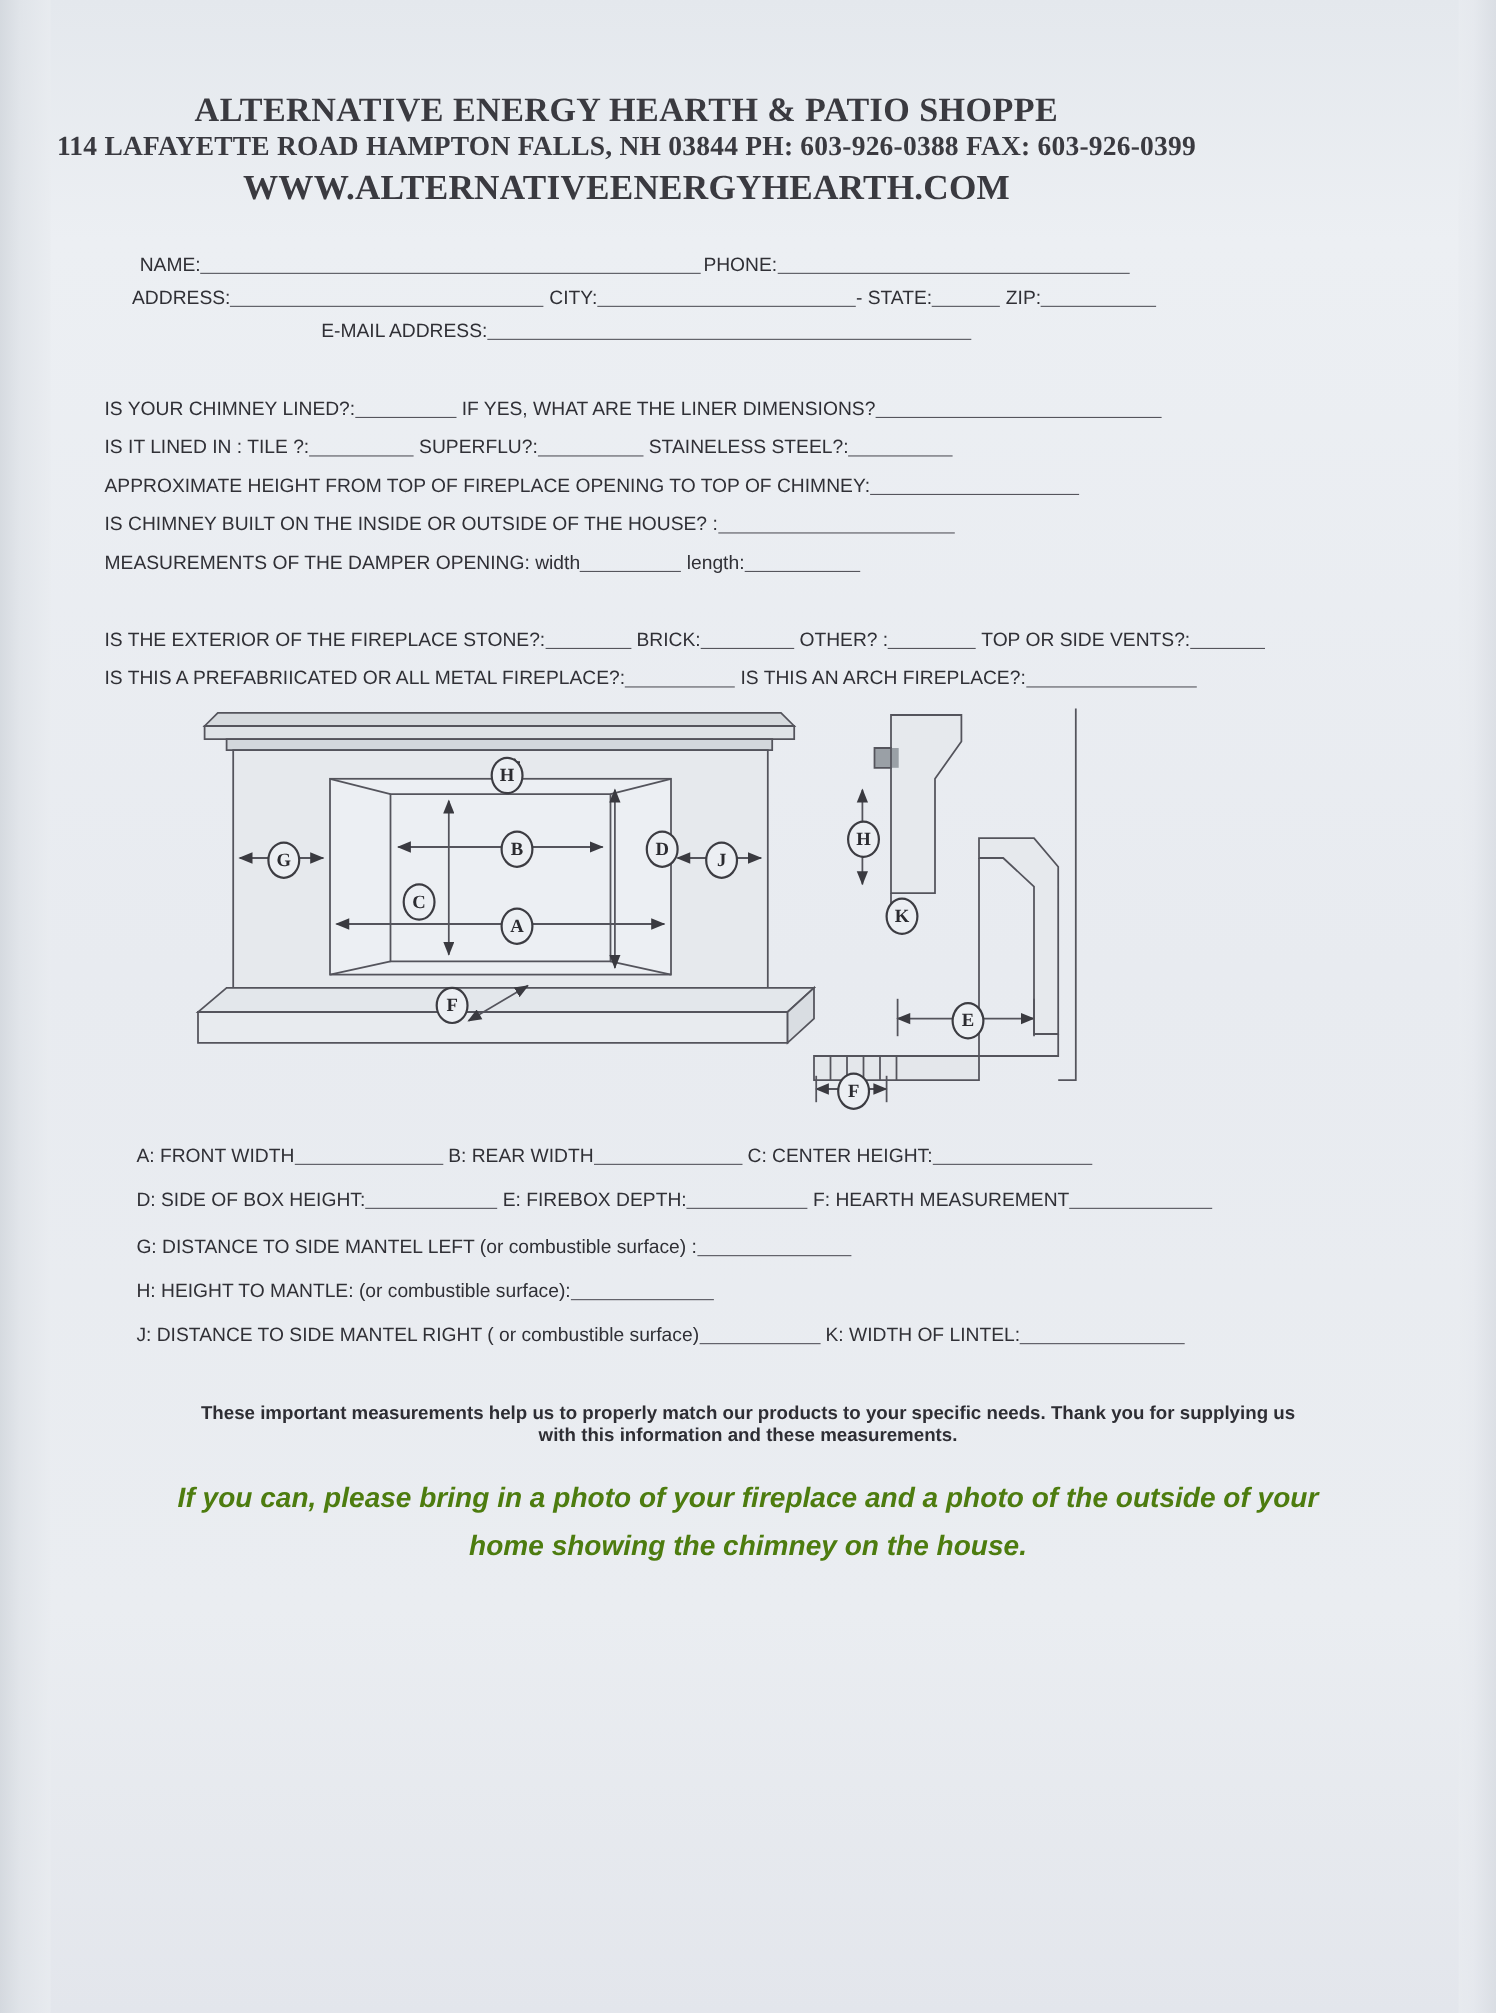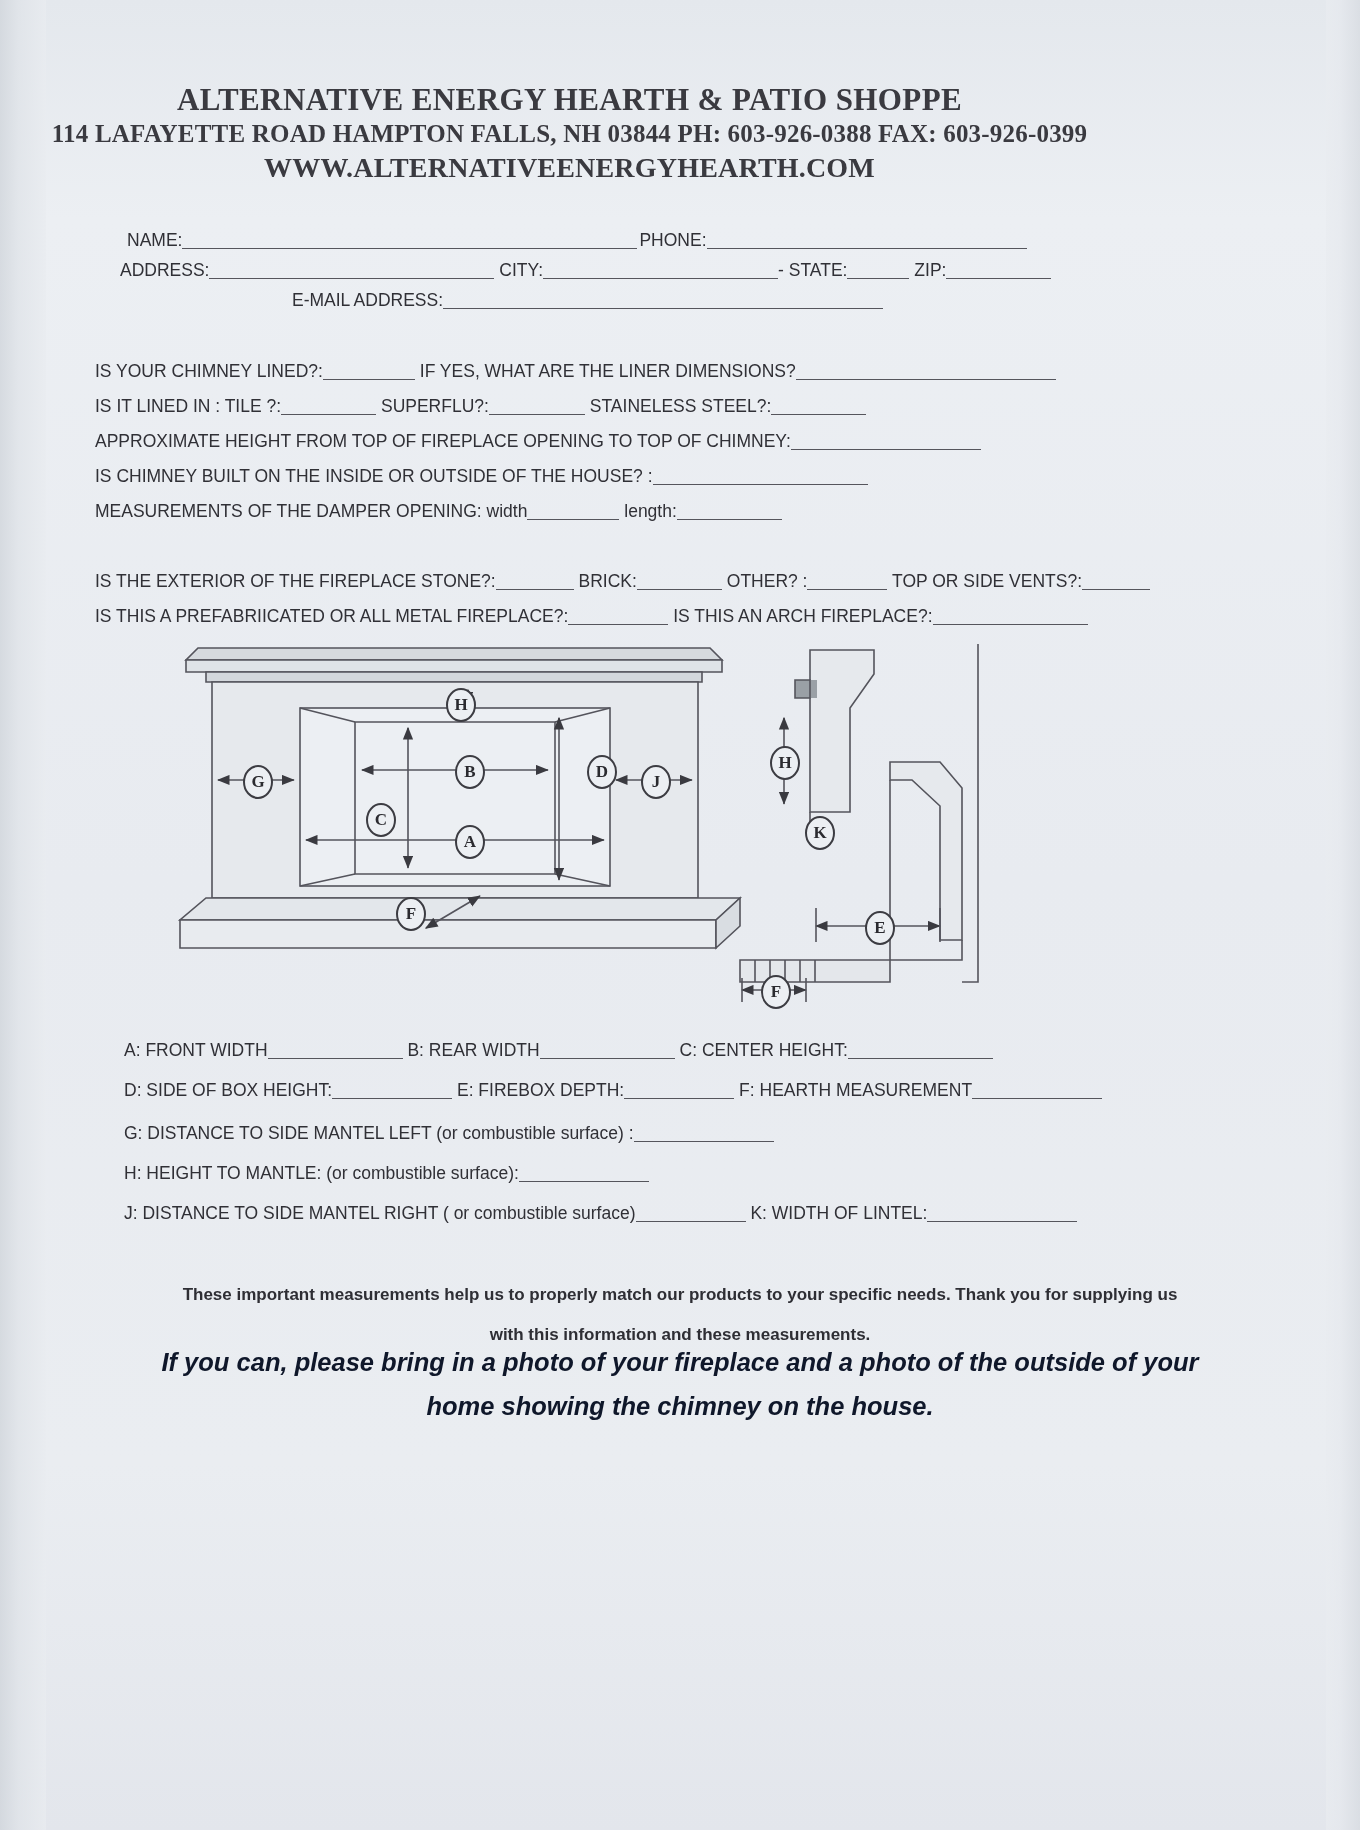--- a/index.html
+++ b/index.html
@@ -27,41 +27,41 @@
     background:linear-gradient(270deg,#d6dae0 0%,#e6e9ee 60%,#e9ecf0 100%);
     opacity:.7;
   }
   .sheet{position:absolute;left:0;top:0;width:1360px;height:1830px;}
 
   
   .hdr{position:absolute;left:0;width:1139px;text-align:center;
        font-family:"Liberation Serif", serif;font-weight:bold;color:#3a3a40;}
   .hdr-1{top:82px;font-size:31px;letter-spacing:.4px;}
   .hdr-2{top:120px;font-size:25px;letter-spacing:.2px;}
-  .hdr-3{top:152px;font-size:28px;letter-spacing:.2px;}
+  .hdr-3{top:152px;font-size:32px;letter-spacing:.2px;}
 
   
   .fl{position:absolute;font-size:17.5px;color:#303036;white-space:nowrap;}
   .blank{display:inline-block;border-bottom:1.6px solid #55555c;vertical-align:-3px;}
 
   
   .diagram{position:absolute;left:150px;top:630px;width:1060px;height:390px;}
   .cal{
     position:absolute;border:2px solid #3c3c42;border-radius:50%;
     background:#eceff3;color:#2b2b30;
     font-family:"Liberation Serif", serif;font-weight:bold;
     display:flex;align-items:center;justify-content:center;
   }
   .cal.sm{width:26px;height:30px;font-size:17px;}
 
   
   .close-p{position:absolute;width:1000px;left:180px;text-align:center;
-           font-weight:bold;font-size:17px;line-height:40px;color:#2e2e34;}
+           font-weight:bold;font-size:17px;line-height:20px;color:#2e2e34;}
   .close-big{position:absolute;width:1110px;left:125px;text-align:center;
-             font-weight:bold;font-style:italic;font-size:25.5px;line-height:44px;color:#0f172a;}
+             font-weight:bold;font-style:italic;font-size:25.5px;line-height:44px;color:#4d7c0f;}
 </style>
 </head>
 <body>
 
 <div class="page"></div>
 
 <div class="sheet">
 
   <div class="hdr hdr-1">ALTERNATIVE ENERGY HEARTH &amp; PATIO SHOPPE</div>
   <div class="hdr hdr-2">114 LAFAYETTE ROAD   HAMPTON FALLS, NH  03844  PH: 603-926-0388  FAX: 603-926-0399</div>

